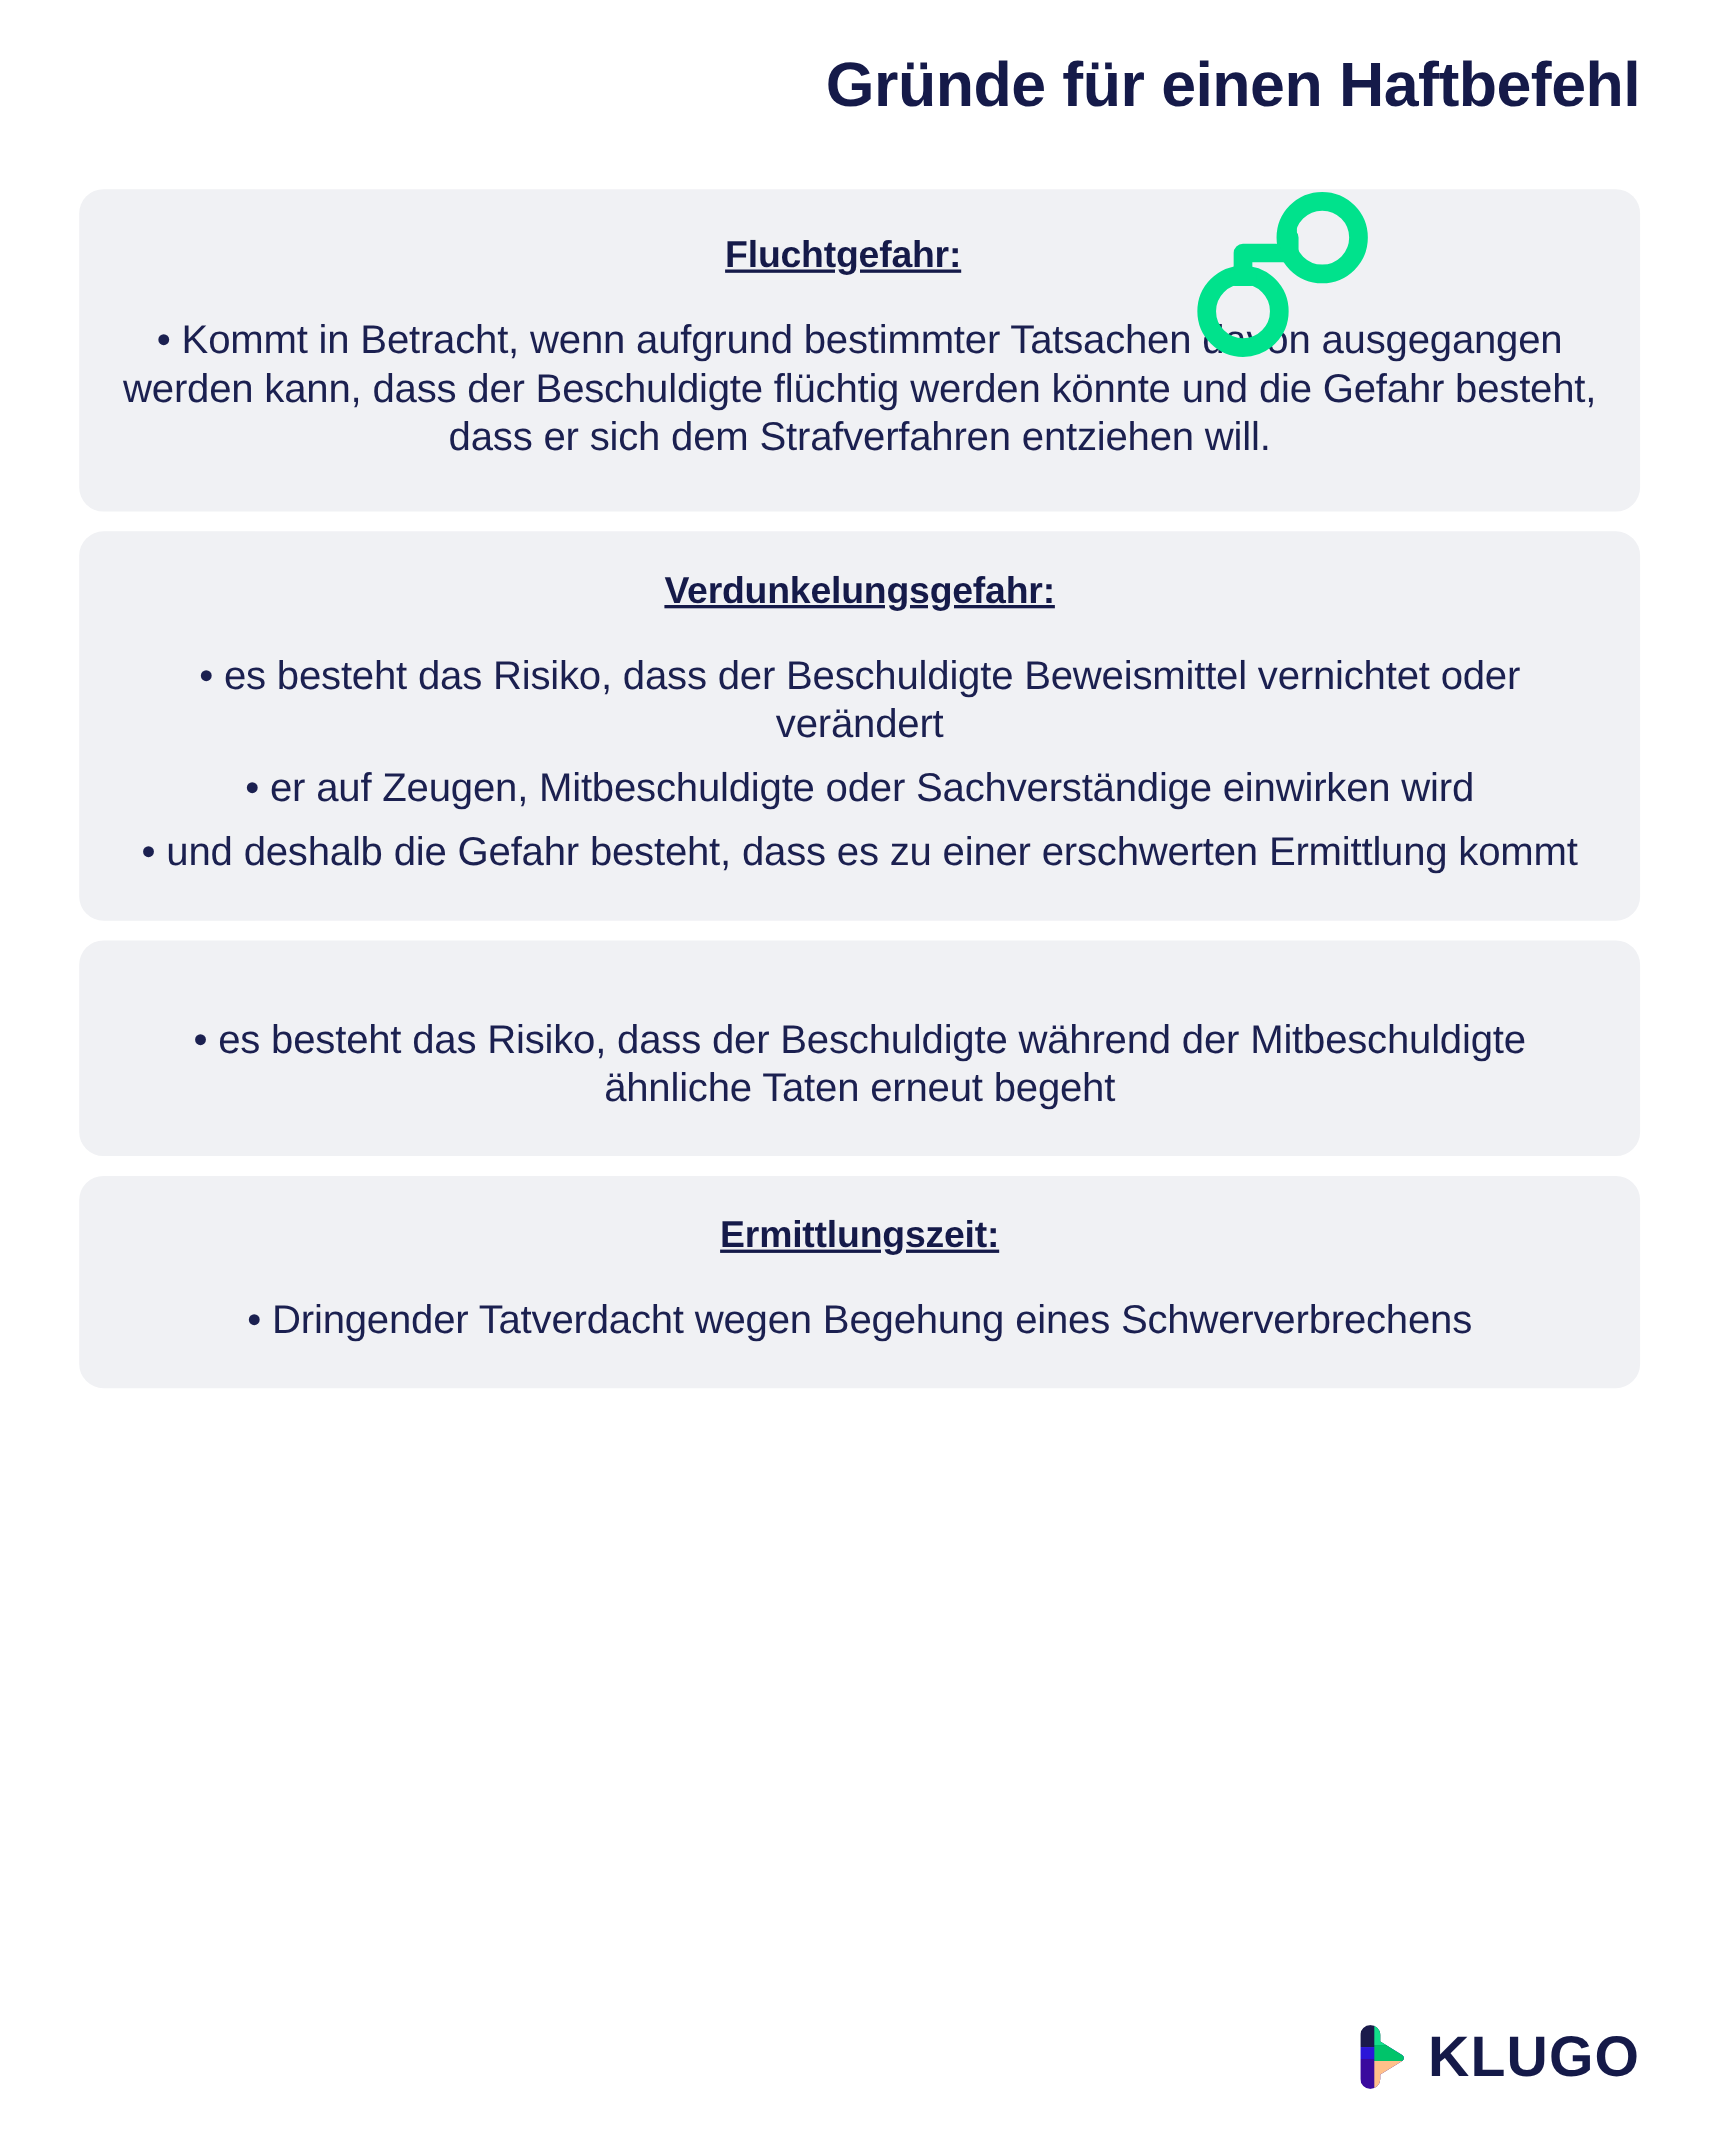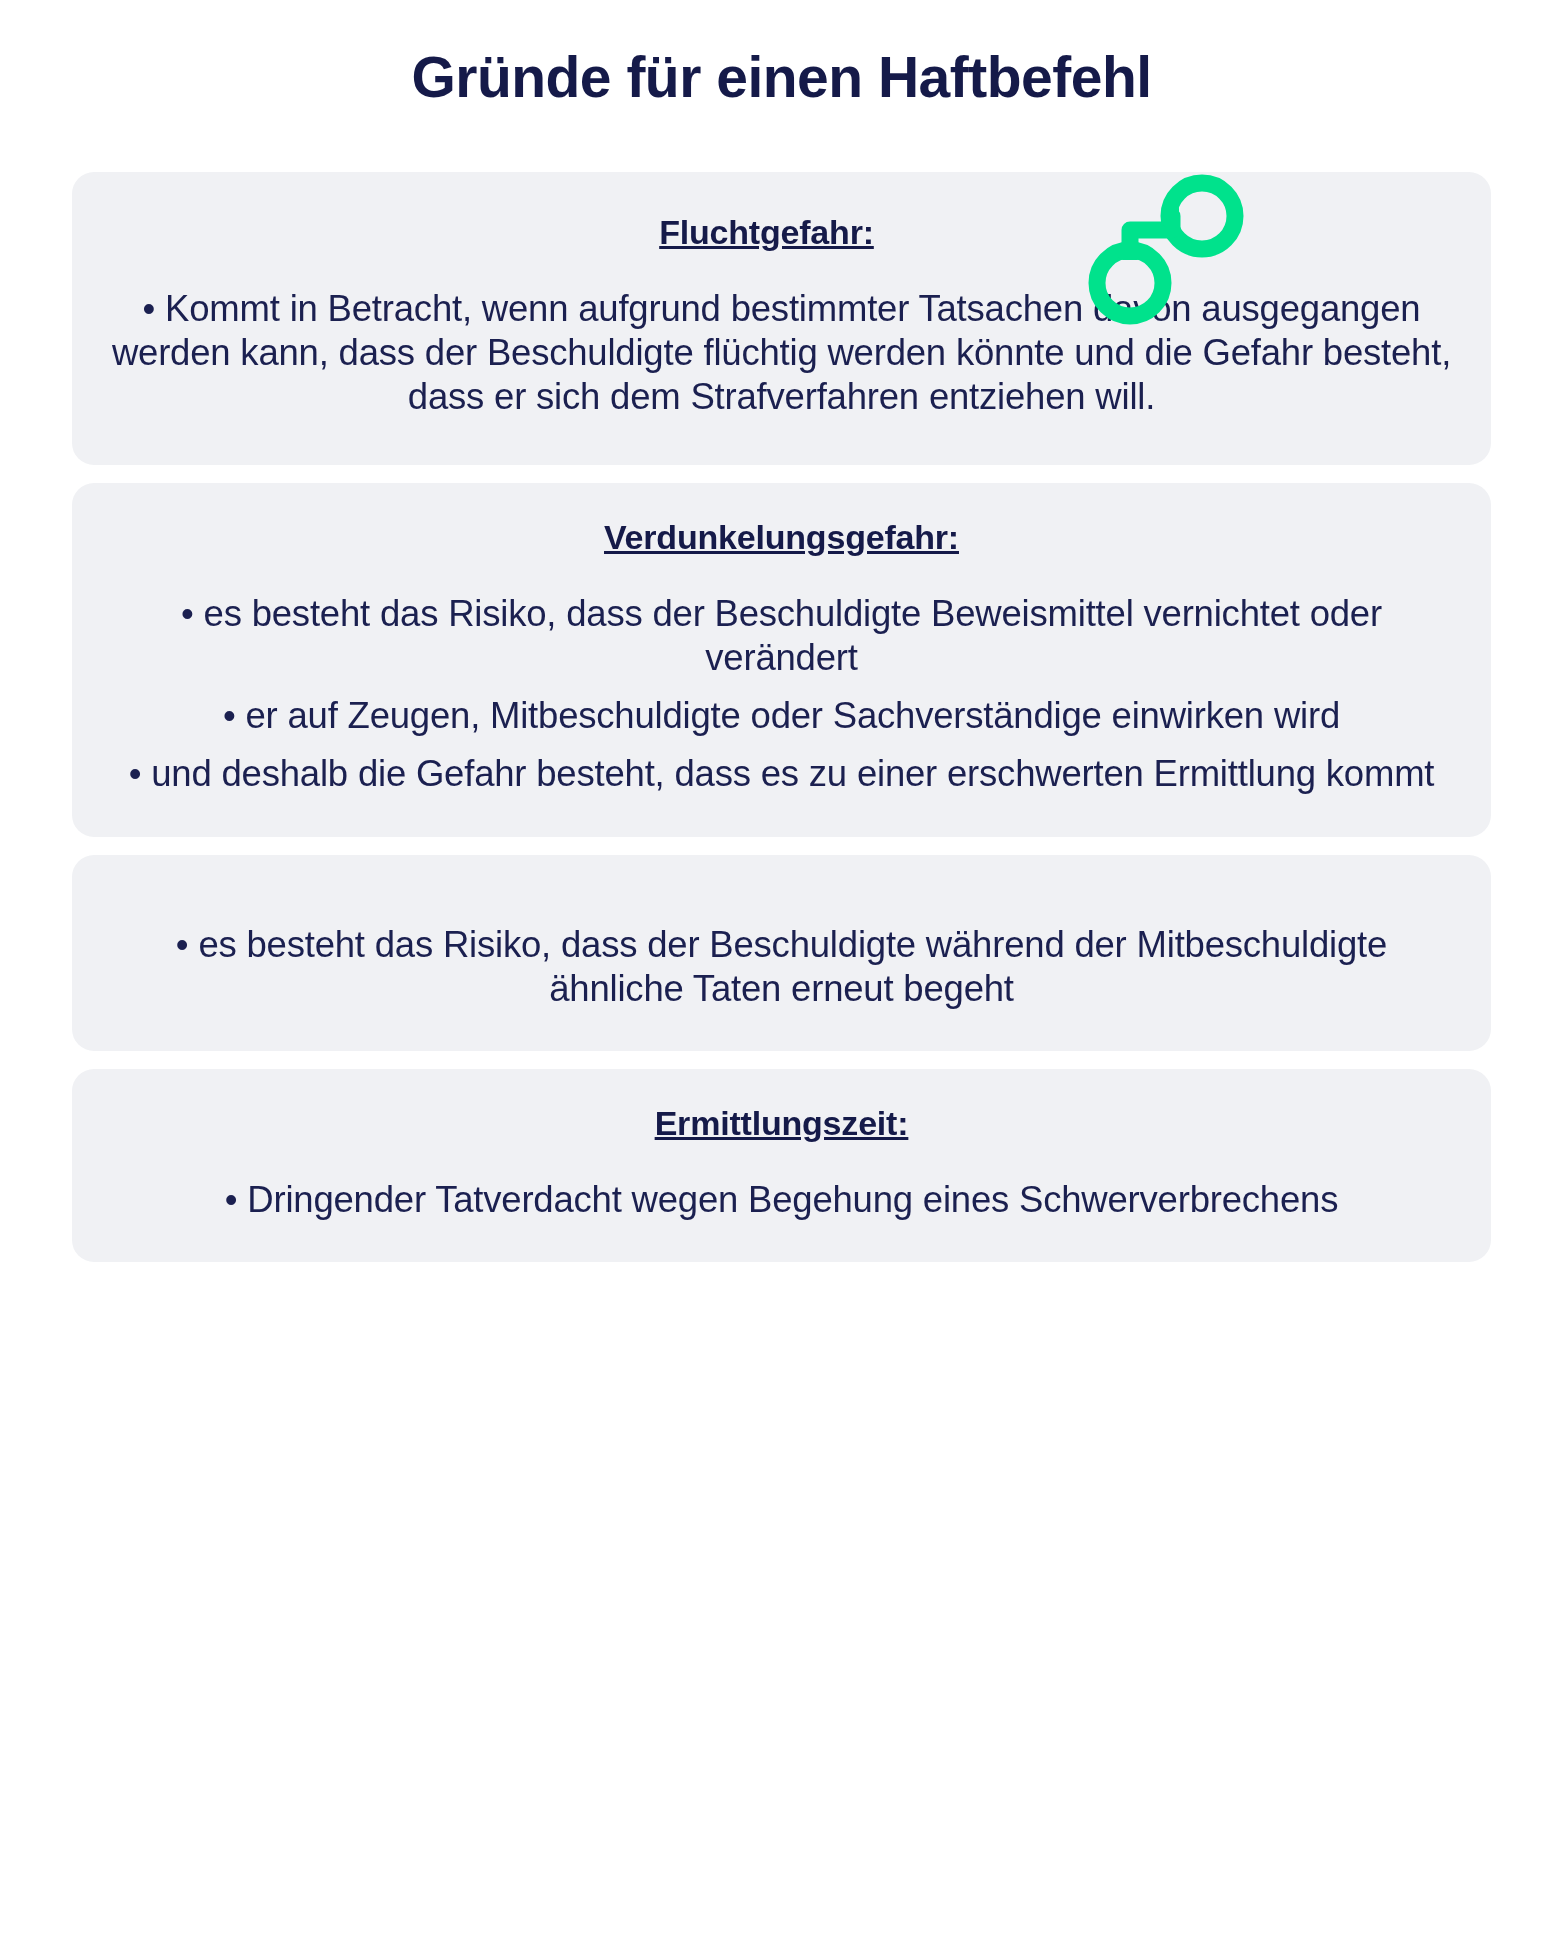--- a/index.html
+++ b/index.html
@@ -21,21 +21,21 @@
     position: relative;
     width: 1563px;
     height: 1955px;
     box-sizing: border-box;
     padding: 0 72px;
   }
 
   
   .title-wrap {
     padding-top: 46px;
-    text-align: center;
+    text-align: right;
   }
   .page-title {
     margin: 0;
     font-size: 57px;
     line-height: 1.12;
     font-weight: 700;
     letter-spacing: -0.5px;
     color: #151a49;
   }
 
@@ -161,14 +161,32 @@
 
     <section class="card card-4">
       <h2 class="card-title">Ermittlungszeit:</h2>
       <div class="card-body">
         <p class="bullet">• Dringender Tatverdacht wegen Begehung eines Schwerverbrechens</p>
       </div>
     </section>
 
   </div>
 
+  <div class="logo-row">
+    <svg class="logo-mark" viewBox="0 0 64 64" aria-hidden="true">
+      <defs>
+        <clipPath id="playclip">
+          <path d="M14 10 a10 10 0 0 1 20 0 v44 a10 10 0 0 1 -20 0 z M30 14 L56 30 a3.5 3.5 0 0 1 0 6 L30 52 z"></path>
+        </clipPath>
+      </defs>
+      <g clip-path="url(#playclip)">
+        <rect x="0" y="0" width="64" height="22" fill="#1a1a4b"></rect>
+        <rect x="0" y="22" width="64" height="12" fill="#2b16d8"></rect>
+        <rect x="0" y="34" width="64" height="30" fill="#3a0a9e"></rect>
+        <rect x="28" y="0" width="36" height="20" fill="#12e08a"></rect>
+        <rect x="28" y="20" width="36" height="16" fill="#00c46a"></rect>
+        <rect x="28" y="36" width="36" height="28" fill="#ffc08a"></rect>
+      </g>
+    </svg>
+    <span class="logo-word">KLUGO</span>
+  </div>
 
 </div>
 
 </body></html>

